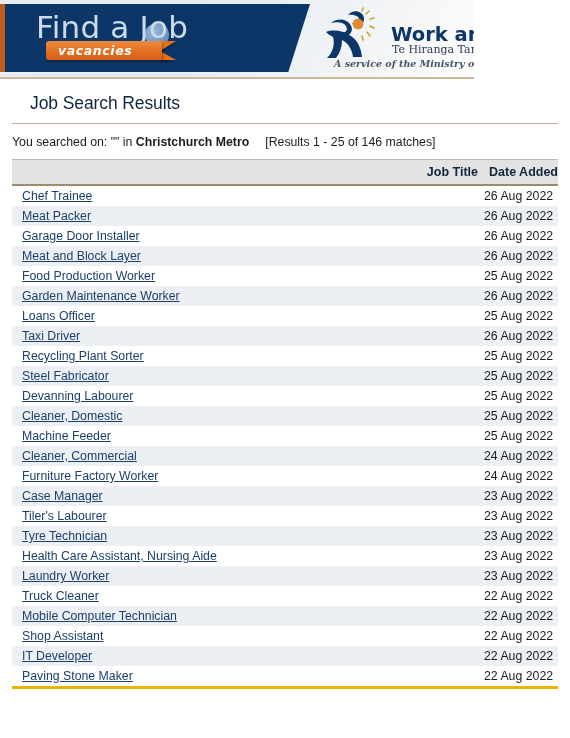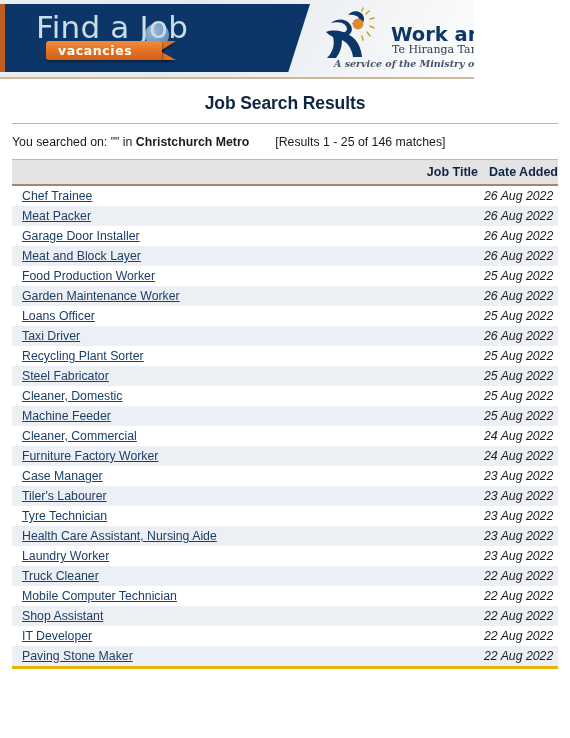--- a/index.html
+++ b/index.html
@@ -73,20 +73,21 @@
     border-top: 10px solid #e2701f;
     border-bottom: 9px solid #e2701f;
     border-right: 16px solid transparent;
     filter: drop-shadow(1px 2px 1px rgba(0,0,0,.3));
   }
   .faj-vac {
     position: absolute;
     left: 22px; top: 34px;
     font-size: 12.5px;
     font-weight: bold;
+    font-style: italic;
     color: #ffffff;
     letter-spacing: 0.6px;
     z-index: 2;
     font-family: "DejaVu Sans", sans-serif;
   }
   .faj-glass {
     position: absolute;
     left: 109px; top: 14px;
     width: 24px; height: 24px;
     border-radius: 50%;
@@ -137,41 +138,40 @@
     white-space: nowrap;
     font-family: "DejaVu Serif", serif;
   }
 
   
   .page {
     padding: 0 12px;
   }
   .page-title {
     font-size: 17.5px;
-    font-weight: bold;
+    font-weight: normal;
     color: #10263f;
-    margin: 14px 0 9px 0;
+    margin: 14px 0 9px 18px;
     letter-spacing: -0.1px;
-    text-align: center;
   }
   .rule-tan {
     height: 1px;
     background: #c9b293;
     margin: 0 0 0 0;
   }
   .searched-on {
     font-size: 12.3px;
     color: #1c1c1c;
     padding: 11px 0 10px 0;
     white-space: nowrap;
   }
   .searched-on .loc { font-weight: bold; }
   .searched-on .results {
     display: inline-block;
-    margin-left: 26px;
+    margin-left: 16px;
   }
 
   
   table.results {
     width: 546px;
     border-collapse: collapse;
     table-layout: fixed;
   }
   table.results thead th {
     background: #e3e3e3;
@@ -187,21 +187,21 @@
   table.results thead th.date-col { padding-left: 6px; margin-top: 20px; }
   table.results td {
     font-size: 12.3px;
     color: #1c1c1c;
     padding: 3px 0 3px 10px;
     height: 15px;
     vertical-align: middle;
     white-space: nowrap;
     overflow: hidden;
   }
-  table.results td.date-col { padding-left: 6px; font-style: italic; }
+  table.results td.date-col { padding-left: 6px; }
   table.results tbody tr:nth-child(even) { background: #eceff3; }
   table.results tbody tr:nth-child(odd)  { background: #ffffff; }
   table.results tbody tr:last-child td { border-bottom: 3px solid #eab308; }
   a.job-link {
     color: #1b3f6b;
     text-decoration: underline;
     cursor: pointer;
   }
 </style>
 </head>
@@ -306,20 +306,24 @@
         </tr>
         <tr>
           <td><a class="job-link">Recycling Plant Sorter</a></td>
           <td class="date-col">25 Aug 2022</td>
         </tr>
         <tr>
           <td><a class="job-link">Steel Fabricator</a></td>
           <td class="date-col">25 Aug 2022</td>
         </tr>
         <tr>
+          <td><a class="job-link">Devanning Labourer</a></td>
+          <td class="date-col">25 Aug 2022</td>
+        </tr>
+        <tr>
           <td><a class="job-link">Cleaner, Domestic</a></td>
           <td class="date-col">25 Aug 2022</td>
         </tr>
         <tr>
           <td><a class="job-link">Machine Feeder</a></td>
           <td class="date-col">25 Aug 2022</td>
         </tr>
         <tr>
           <td><a class="job-link">Cleaner, Commercial</a></td>
           <td class="date-col">24 Aug 2022</td>

